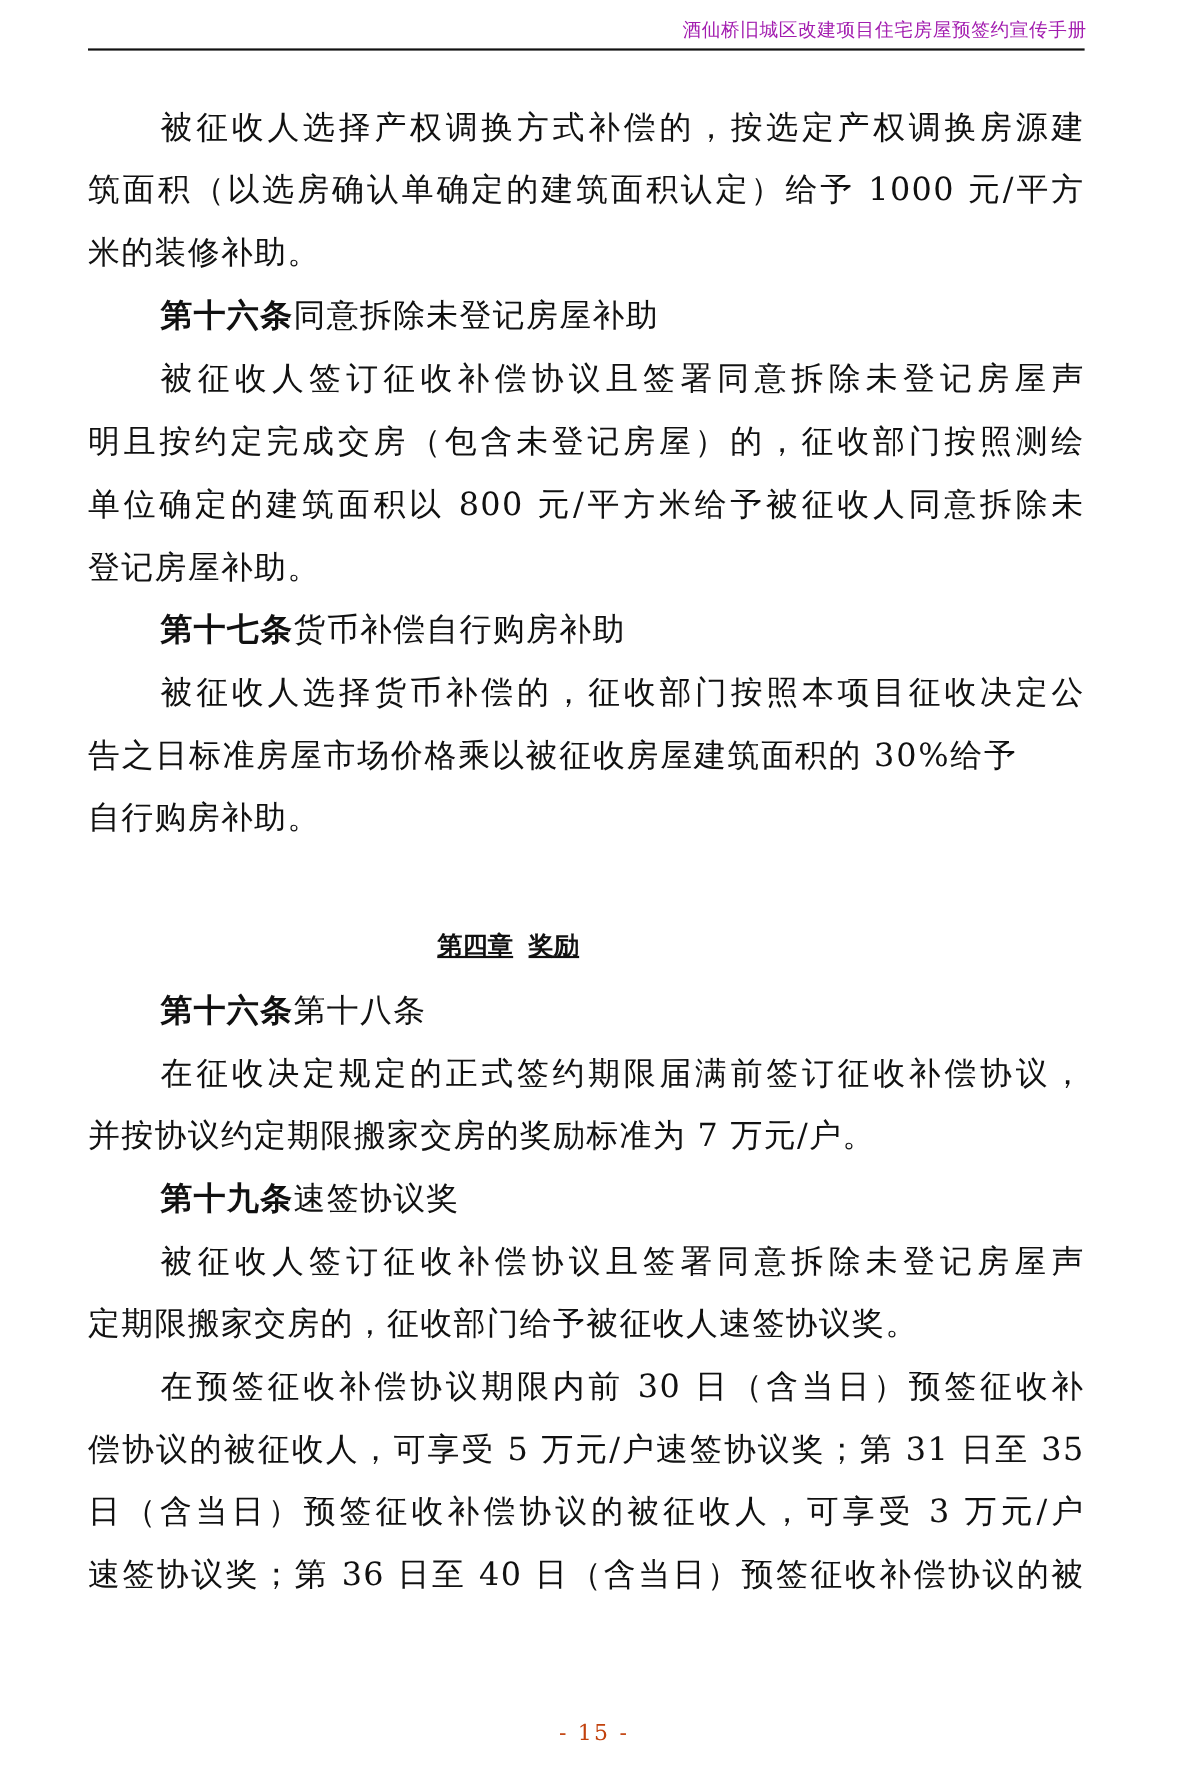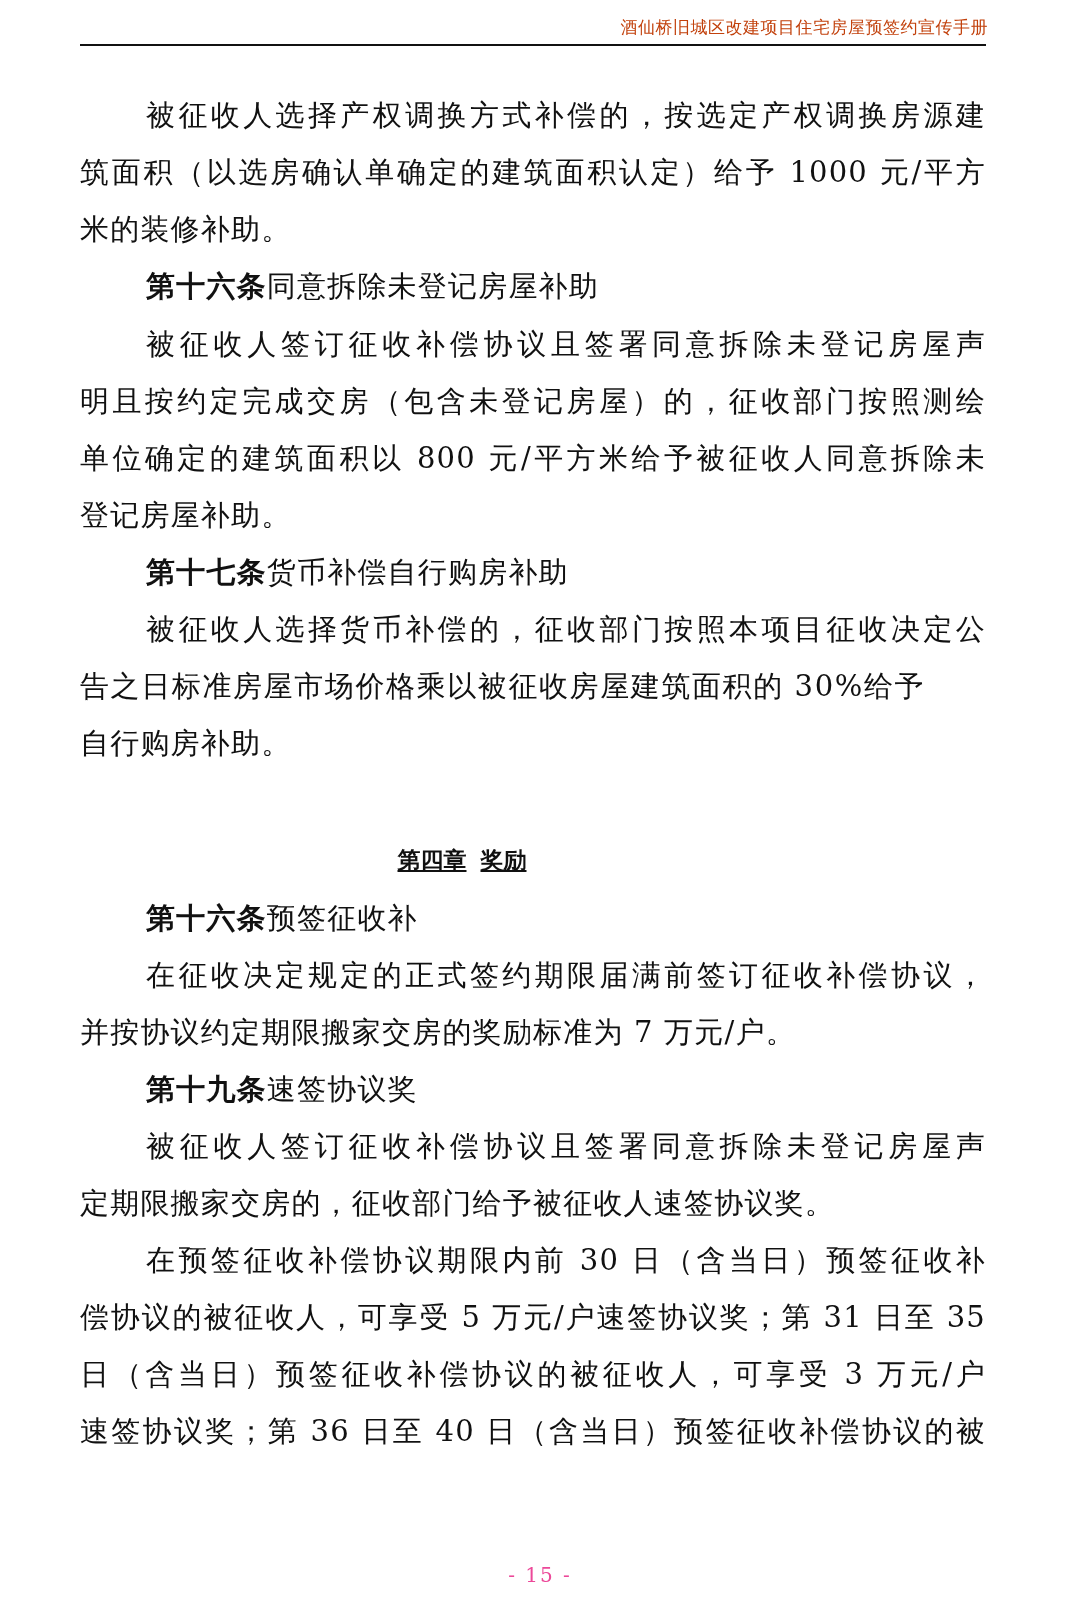--- a/index.html
+++ b/index.html
@@ -13,21 +13,21 @@
       position: relative;
       overflow: hidden;
       font-family: "DejaVu Serif", "Liberation Serif", serif;
       color: #111111;
     }
     .header-title {
       position: absolute;
       top: 16px;
       right: 92px;
       font-size: 17px;
-      color: #c2410c;
+      color: #a21caf;
       letter-spacing: 0.5px;
       white-space: nowrap;
     }
     .header-rule {
       position: absolute;
       top: 44px;
       left: 80px;
       width: 906px;
       height: 2px;
       background: #111111;
@@ -69,21 +69,21 @@
       text-decoration: underline;
     }
     .chapter span + span { margin-left: 14px; }
     .page-number {
       position: absolute;
       top: 1563px;
       left: 0;
       width: 1080px;
       text-align: center;
       font-size: 20px;
-      color: #ec4899;
+      color: #c2410c;
       letter-spacing: 2px;
     }
   </style>
 </head>
 <body>
 
 <div>
   <div class="header-title">酒仙桥旧城区改建项目住宅房屋预签约宣传手册</div>
   <div class="header-rule"></div>
 </div>
@@ -107,21 +107,21 @@
   </div>
   <div class="line indent justify" style="top:609px">被征收人选择货币补偿的，征收部门按照本项目征收决定公</div>
   <div class="line" style="top:666px; width:890px; letter-spacing:1.6px">告之日标准房屋市场价格乘以被征收房屋建筑面积的 30%给予</div>
   <div class="line" style="top:723px">自行购房补助。</div>
 
   <div class="chapter">
     <span>第四章</span><span>奖励</span>
   </div>
 
   <div class="line indent" style="top:898px">
-    <span class="article-num">第十六条</span><span class="article-title">预签征收补</span>
+    <span class="article-num">第十六条</span><span class="article-title">第十八条</span>
   </div>
   <div class="line indent justify" style="top:955px">在征收决定规定的正式签约期限届满前签订征收补偿协议，</div>
   <div class="line" style="top:1012px">并按协议约定期限搬家交房的奖励标准为 7 万元/户。</div>
 
   <div class="line indent" style="top:1069px">
     <span class="article-num">第十九条</span><span class="article-title">速签协议奖</span>
   </div>
   <div class="line indent justify" style="top:1126px">被征收人签订征收补偿协议且签署同意拆除未登记房屋声</div>
   <div class="line" style="top:1183px">定期限搬家交房的，征收部门给予被征收人速签协议奖。</div>
   <div class="line indent justify" style="top:1240px">在预签征收补偿协议期限内前 30 日（含当日）预签征收补</div>

